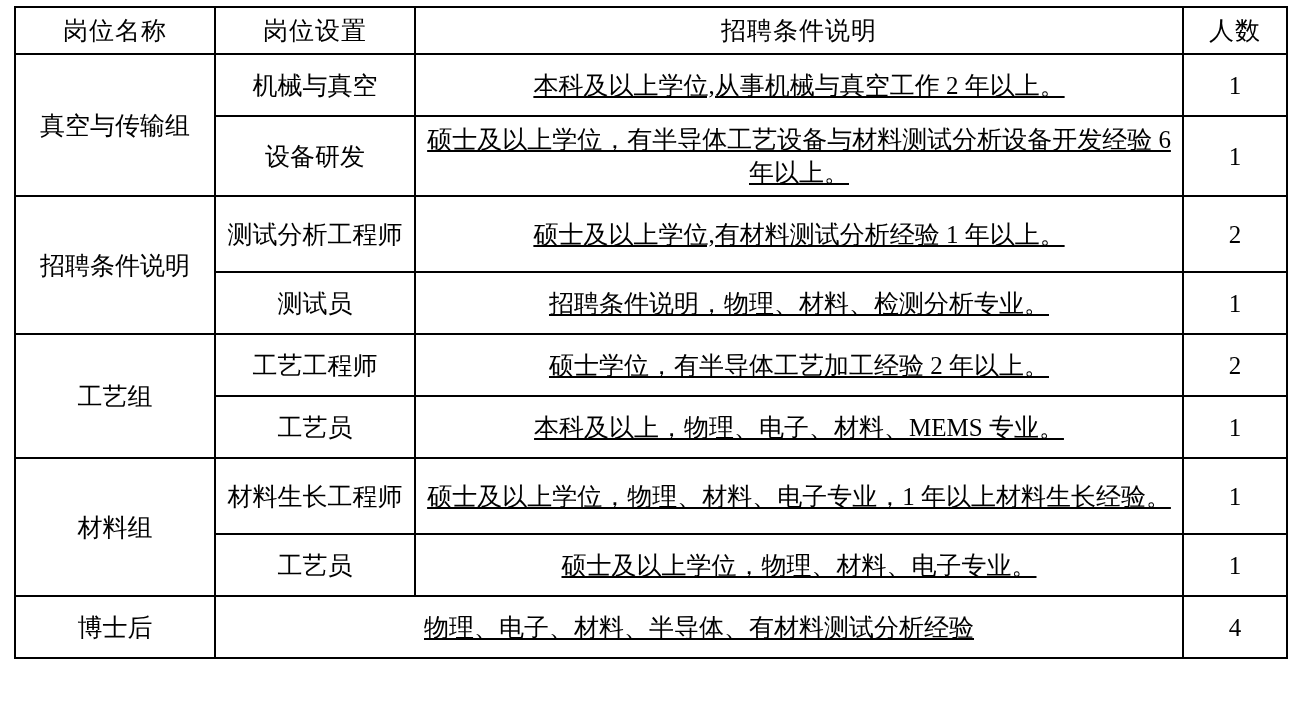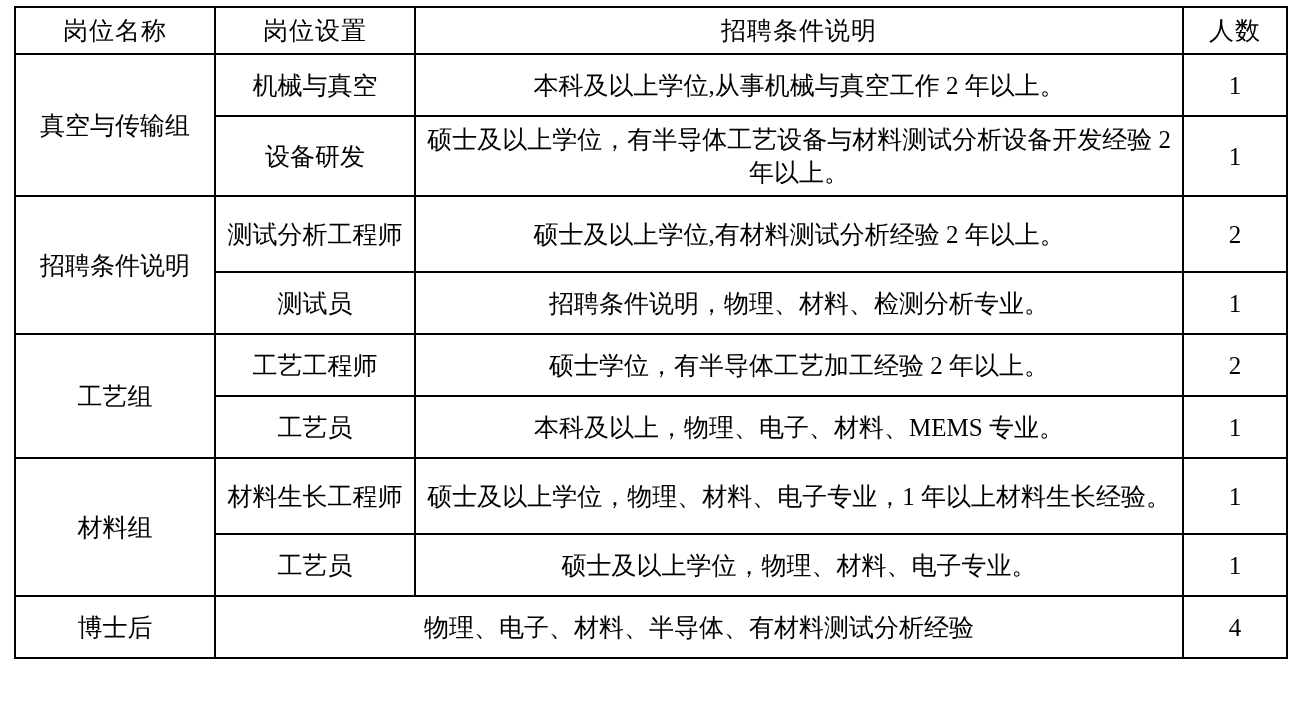--- a/index.html
+++ b/index.html
@@ -43,20 +43,21 @@
 
   thead td, thead th {
     font-weight: bold;
     font-size: 26px;
     letter-spacing: 1px;
     padding: 10px 8px;
   }
   td.desc {
     padding-left: 14px;
     padding-right: 14px;
+    text-decoration: underline;
   }
   td.count {
     font-size: 25px;
   }
   td.group {
     font-size: 25px;
   }
   .r-tall { height: 62px; }
   .r-tall2 { height: 76px; }
 </style>
@@ -82,28 +83,28 @@
     <tbody>
 
       <tr class="r-tall">
         <td class="group" rowspan="2">真空与传输组</td>
         <td>机械与真空</td>
         <td class="desc">本科及以上学位,从事机械与真空工作 2 年以上。</td>
         <td class="count">1</td>
       </tr>
       <tr class="r-tall2">
         <td>设备研发</td>
-        <td class="desc">硕士及以上学位，有半导体工艺设备与材料测试分析设备开发经验 2 年以上。</td>
+        <td class="desc">硕士及以上学位，有半导体工艺设备与材料测试分析设备开发经验 6 年以上。</td>
         <td class="count">1</td>
       </tr>
 
       <tr class="r-tall2">
         <td class="group" rowspan="2">招聘条件说明</td>
         <td>测试分析工程师</td>
-        <td class="desc">硕士及以上学位,有材料测试分析经验 2 年以上。</td>
+        <td class="desc">硕士及以上学位,有材料测试分析经验 1 年以上。</td>
         <td class="count">2</td>
       </tr>
       <tr class="r-tall">
         <td>测试员</td>
         <td class="desc">招聘条件说明，物理、材料、检测分析专业。</td>
         <td class="count">1</td>
       </tr>
 
       <tr class="r-tall">
         <td class="group" rowspan="2">工艺组</td>

